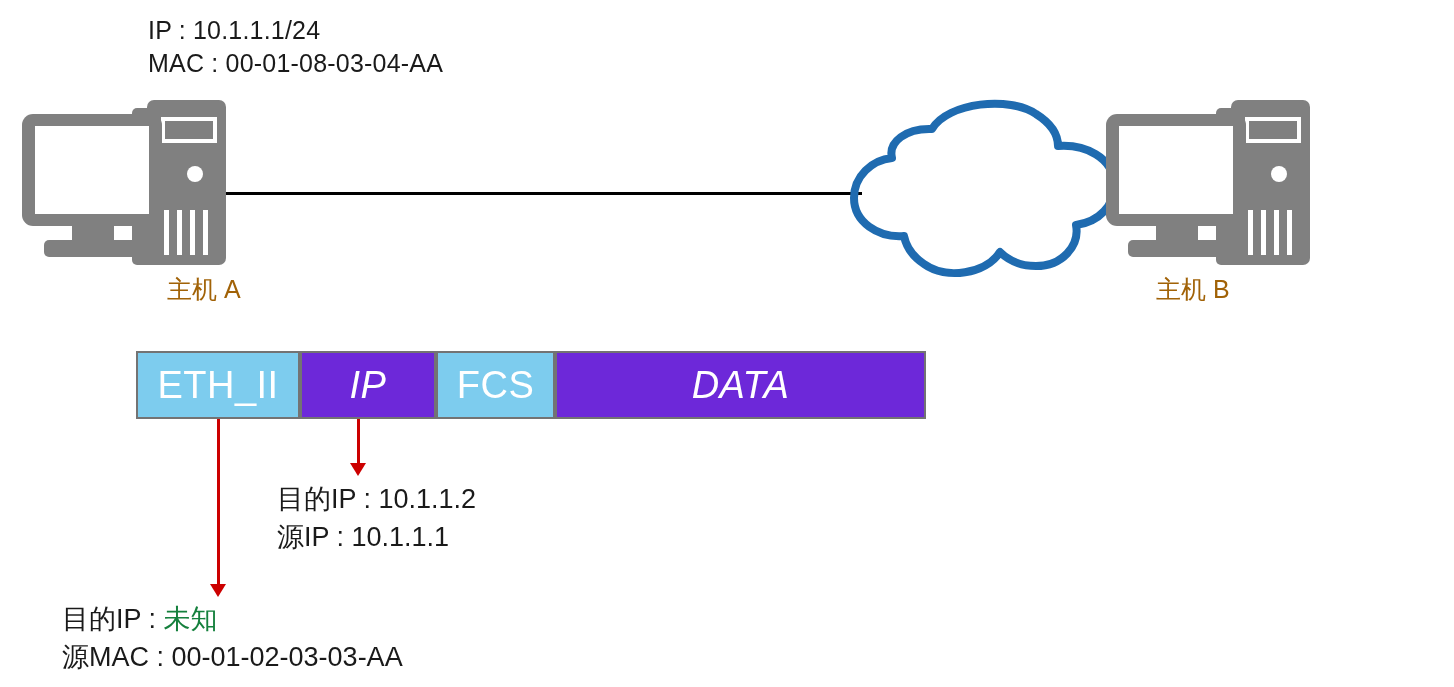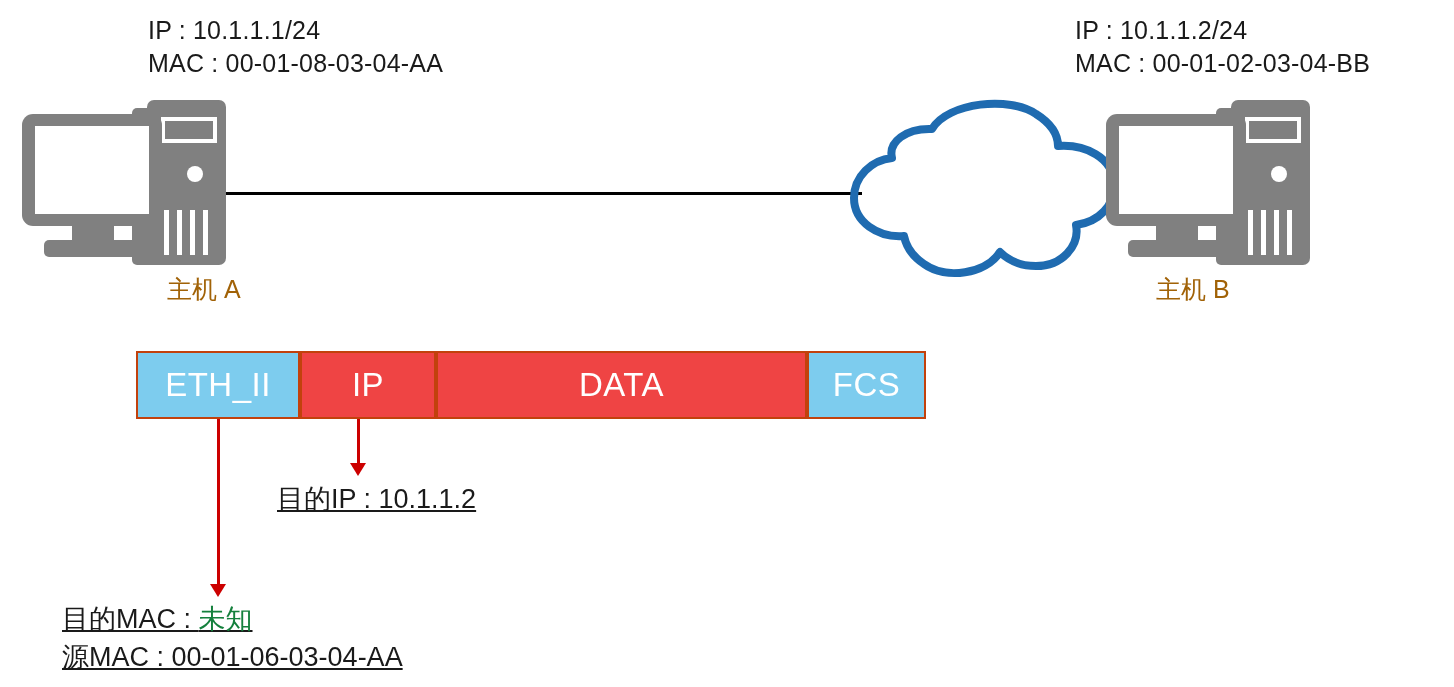--- a/index.html
+++ b/index.html
@@ -61,32 +61,32 @@
   #packet-frame {
     position: absolute;
     left: 136px;
     top: 343px;
     height: 68px;
     display: flex;
     box-sizing: border-box;
   }
   .pkt-seg {
     box-sizing: border-box;
-    border: 2px solid #c2410c;
+    border: 2px solid #737373;
     display: flex;
     align-items: center;
     justify-content: center;
     color: #ffffff;
-    font-size: 33px;
+    font-size: 38px;
     font-family: "Liberation Sans", "DejaVu Sans", sans-serif;
     letter-spacing: 0.5px;
     height: 68px;
   }
   .pkt-seg.light { background: #7DCCEE; }
-  .pkt-seg.dark  { background: #ef4444; }
+  .pkt-seg.dark  { background: #6d28d9; font-style: italic; }
 
   
   .red-arrow-line {
     position: absolute;
     background: #CC0000;
     width: 3px;
   }
   .red-arrow-head {
     position: absolute;
     width: 0; height: 0;
@@ -95,40 +95,35 @@
     border-top: 13px solid #CC0000;
   }
 
   
   .annot {
     position: absolute;
     font-size: 27px;
     line-height: 38px;
     white-space: nowrap;
     color: #1a1a1a;
-    text-decoration: underline;
   }
   #ip-annot  { left: 277px; top: 472px; }
   #mac-annot { left: 62px;  top: 592px; }
   .unknown { color: #15803d; }
 </style>
 </head>
 <body>
 
 <div class="stage">
 
   <div class="host-info" id="host-a-info">
     <div>IP : 10.1.1.1/24</div>
     <div>MAC : 00-01-08-03-04-AA</div>
   </div>
 
-  <div class="host-info" id="host-b-info">
-    <div>IP : 10.1.1.2/24</div>
-    <div>MAC : 00-01-02-03-04-BB</div>
-  </div>
 
   <div class="link-line" style="left:222px; top:184px; width:640px;"></div>
 
   <div class="computer-icon" style="left:14px; top:92px; width:212px; height:165px;">
     <svg width="212" height="165" viewBox="0 0 212 165" xmlns="http://www.w3.org/2000/svg">
 
       <rect x="133" y="0" width="79" height="165" rx="7" fill="#808080"></rect>
       <rect x="118" y="8" width="30" height="157" rx="5" fill="#808080"></rect>
 
       <rect x="149" y="19" width="52" height="22" fill="none" stroke="#ffffff" stroke-width="4"></rect>
@@ -183,34 +178,35 @@
       <rect x="30" y="140" width="98" height="17" rx="5" fill="#808080"></rect>
     </svg>
   </div>
 
   <div class="device-label" id="host-a-label">主机 A</div>
   <div class="device-label" id="host-b-label">主机 B</div>
 
   <div id="packet-frame">
     <div class="pkt-seg light" style="width:164px;">ETH_II</div>
     <div class="pkt-seg dark" style="width:136px;">IP</div>
+    <div class="pkt-seg light" style="width:119px;">FCS</div>
     <div class="pkt-seg dark" style="width:371px;">DATA</div>
-    <div class="pkt-seg light" style="width:119px;">FCS</div>
   </div>
 
   <div class="red-arrow-line" style="left:357px; top:411px; height:46px;"></div>
   <div class="red-arrow-head" style="left:350px; top:455px;"></div>
 
   <div class="annot" id="ip-annot">
     <div>目的IP : 10.1.1.2</div>
+    <div>源IP : 10.1.1.1</div>
   </div>
 
   <div class="red-arrow-line" style="left:217px; top:411px; height:167px;"></div>
   <div class="red-arrow-head" style="left:210px; top:576px;"></div>
 
   <div class="annot" id="mac-annot">
     <div>
-      <span>目的MAC : </span><span class="unknown">未知</span>
+      <span>目的IP : </span><span class="unknown">未知</span>
     </div>
-    <div>源MAC : 00-01-06-03-04-AA</div>
+    <div>源MAC : 00-01-02-03-03-AA</div>
   </div>
 
 </div>
 
 </body></html>

